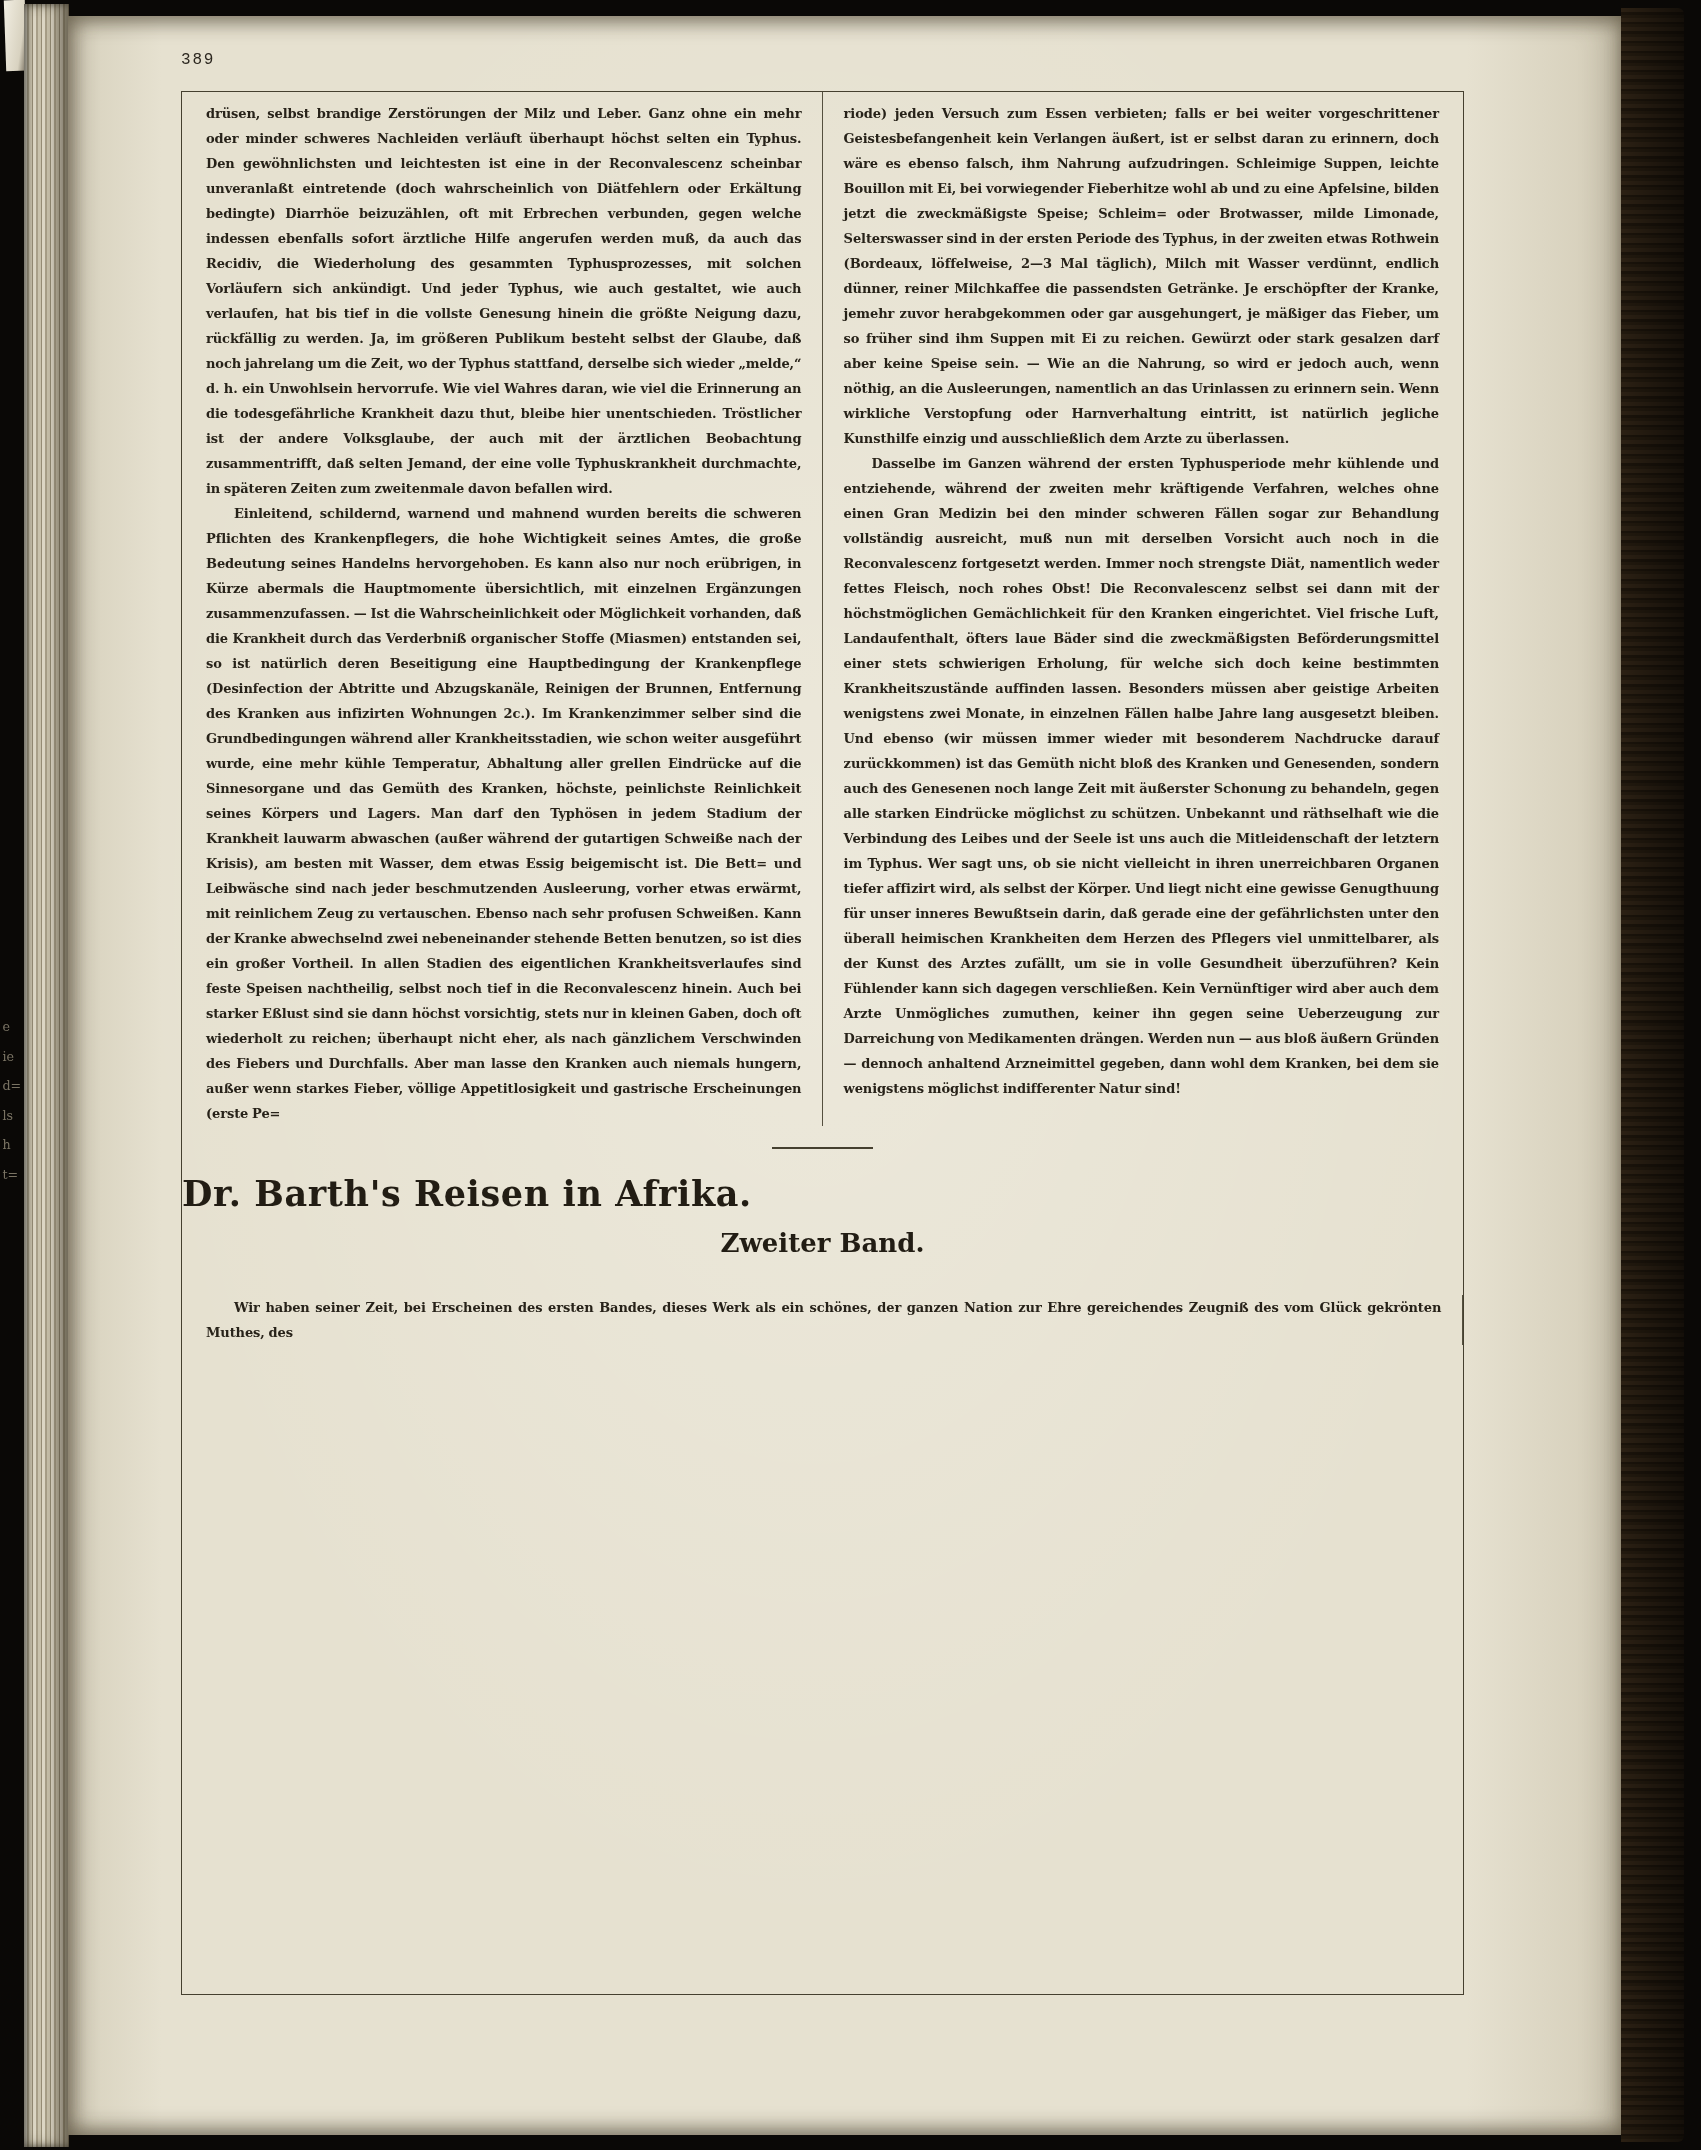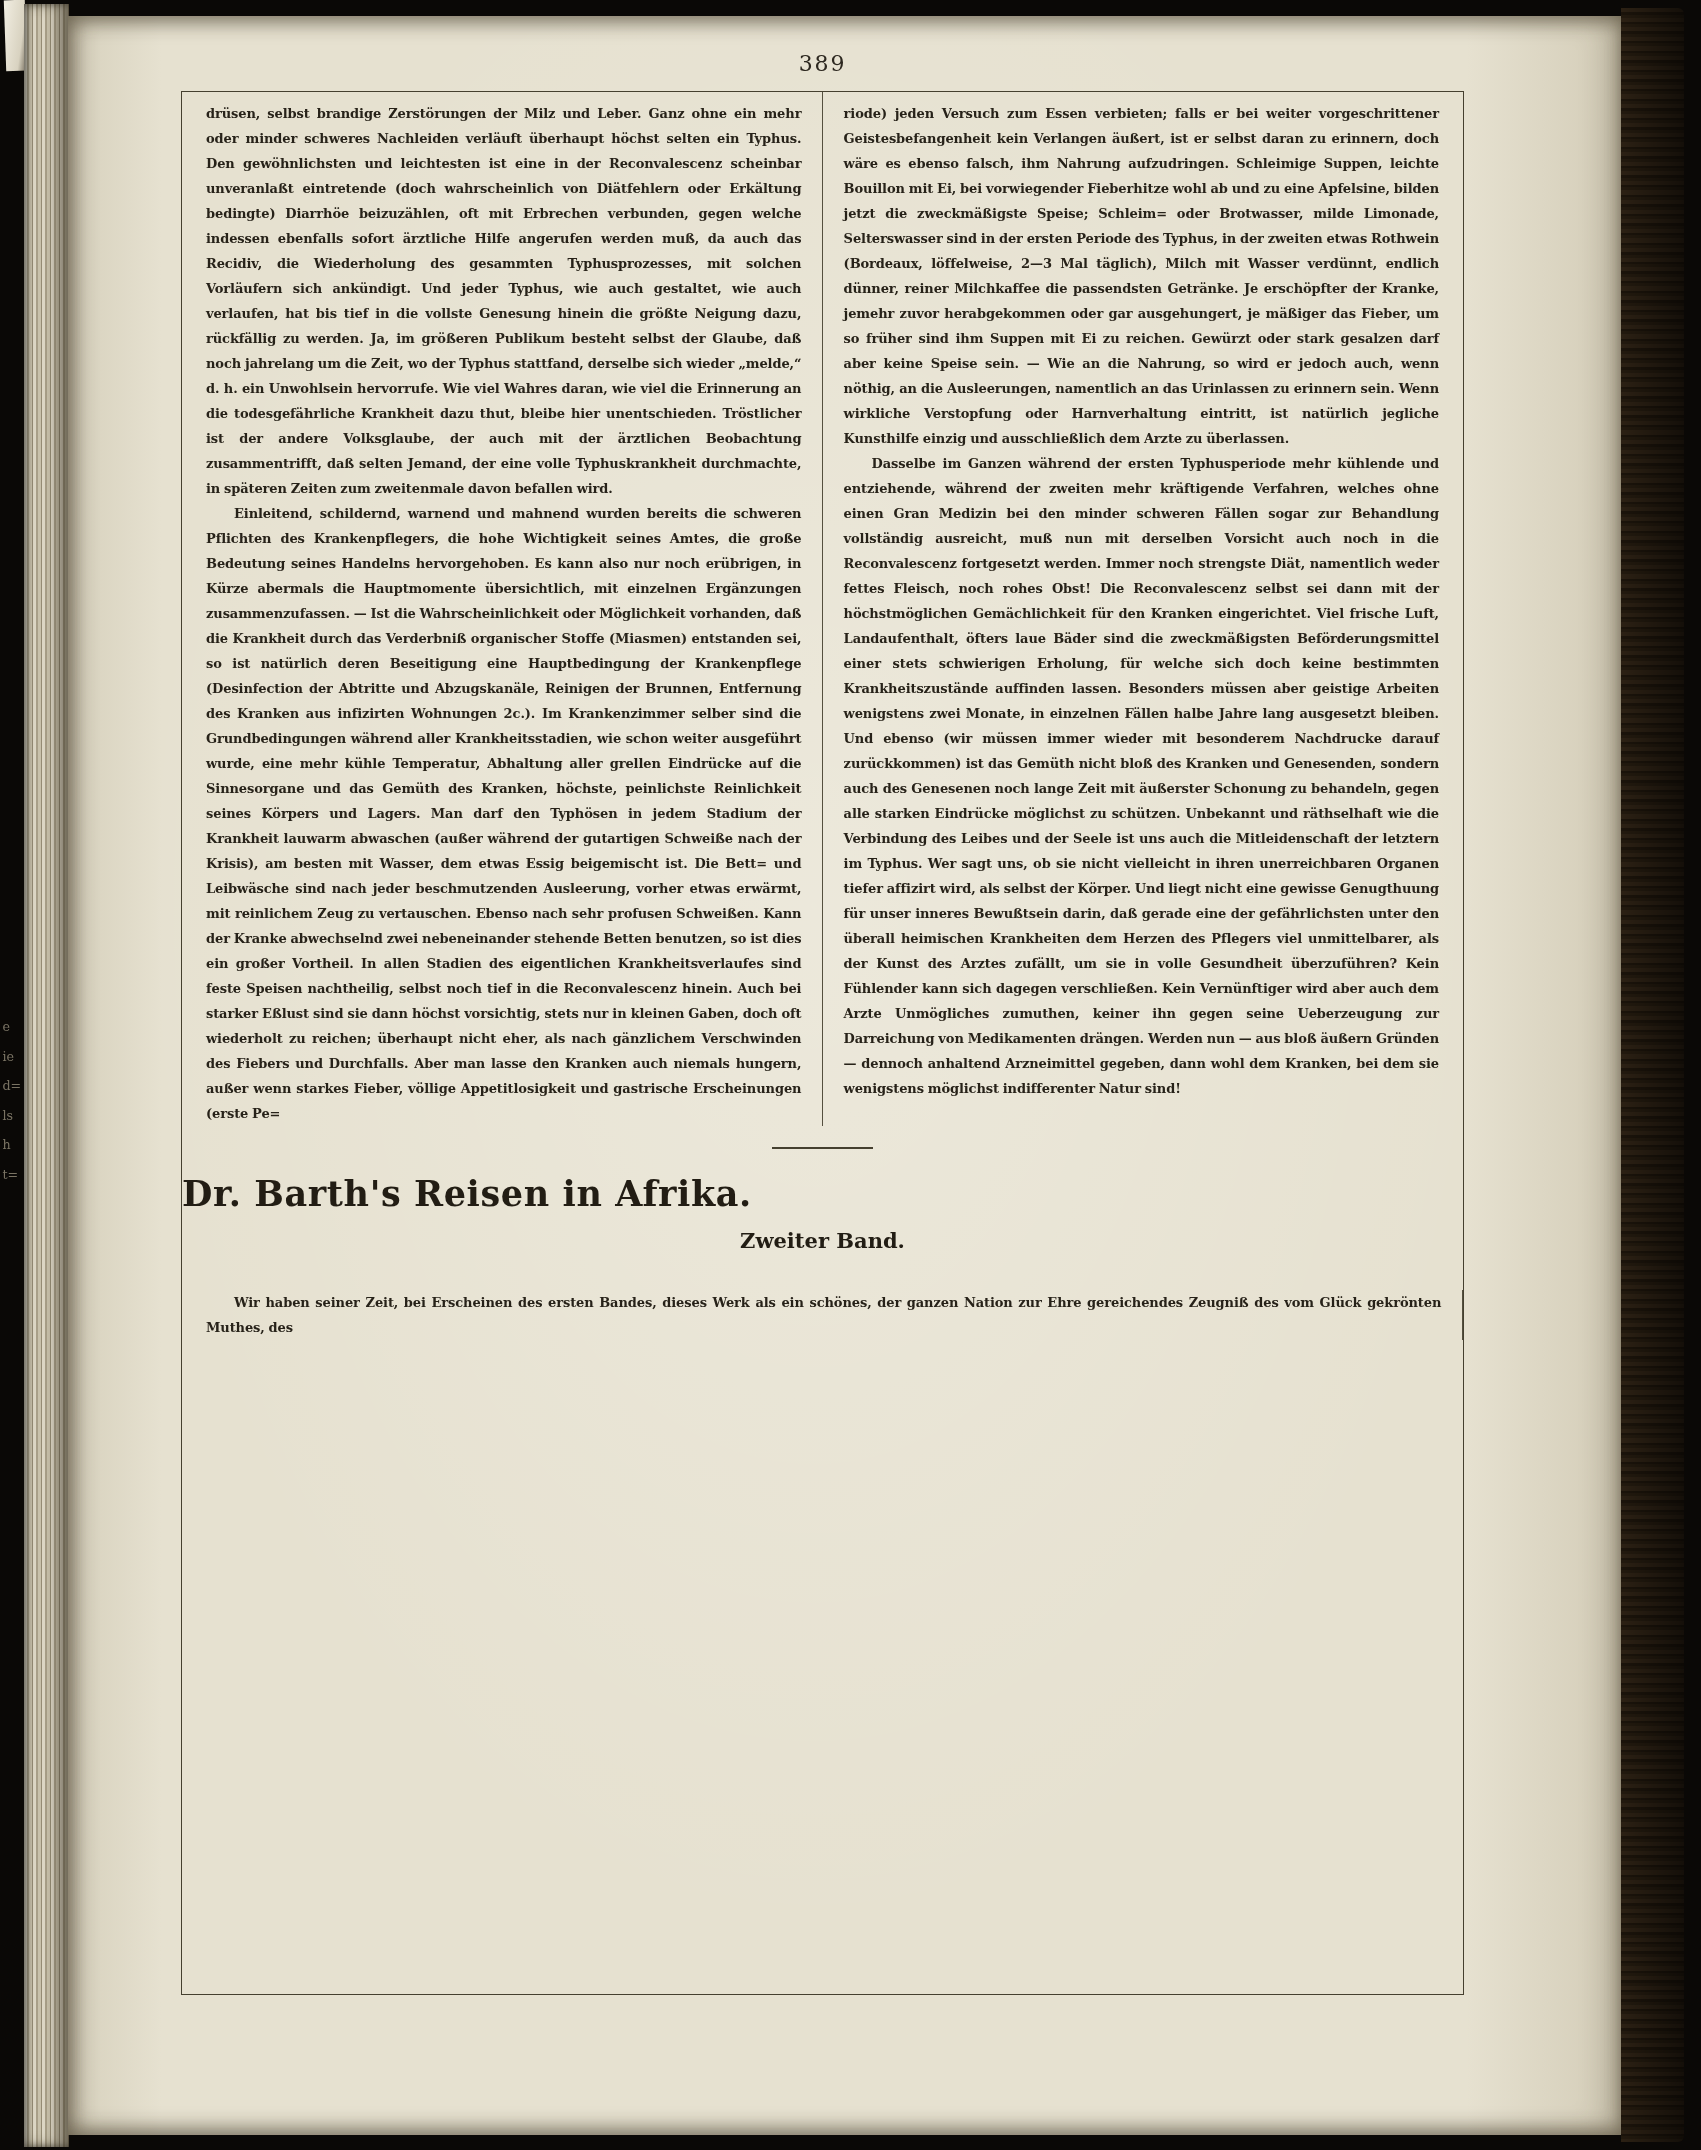--- a/index.html
+++ b/index.html
@@ -42,21 +42,21 @@
     background:
       radial-gradient(ellipse at 48% 42%, rgba(255,255,252,.25) 0%, rgba(0,0,0,0) 60%),
       linear-gradient(to right, #d6d0bc 0%, #e6e1d0 6%, #e6e1d0 90%, #d3ccb7 100%),
       #e4dfce;
     box-shadow:inset 0 8.4px 15.7px rgba(70,60,40,.35), inset 0 -8.4px 15.7px rgba(70,60,40,.35),
                inset -15.7px 0 29px rgba(60,48,30,.22), inset 13.3px 0 18px rgba(60,48,30,.25);
   }
 
   .page-number{
     position:absolute;left:113px;top:35px;width:1283px;
-    text-align:center;font-size:22px;letter-spacing:1.8px;color:#2d2820;
+    font-size:16px;letter-spacing:1.8px;color:#2d2820;font-family:Liberation Mono, monospace;
   }
 
   .frame{
     position:absolute;left:113px;top:75px;width:1283px;height:1904px;
     border:1.2px solid #45402f;
     box-sizing:border-box;
     overflow:hidden;
     color:#272219;
   }
 
@@ -82,21 +82,21 @@
 
   .article-title{
     margin:24px 0 0 0;
     text-align:left;
     font-size:35px;font-weight:700;
     letter-spacing:0.6px;color:#221d14;
   }
   .article-subtitle{
     margin:14.5px 0 0 0;
     text-align:center;
-    font-size:21px;font-weight:700;color:#221d14;
+    font-size:26px;font-weight:700;color:#221d14;
   }
   .cols.barth{margin-top:37px;}
   .cols.barth .col{padding-top:0;}
 
   
   .right-edge{
     position:absolute;left:1621px;top:8.4px;width:63px;height:2134px;
     background:
       linear-gradient(to right, rgba(0,0,0,.25), rgba(0,0,0,.65)),
       repeating-linear-gradient(to bottom,

